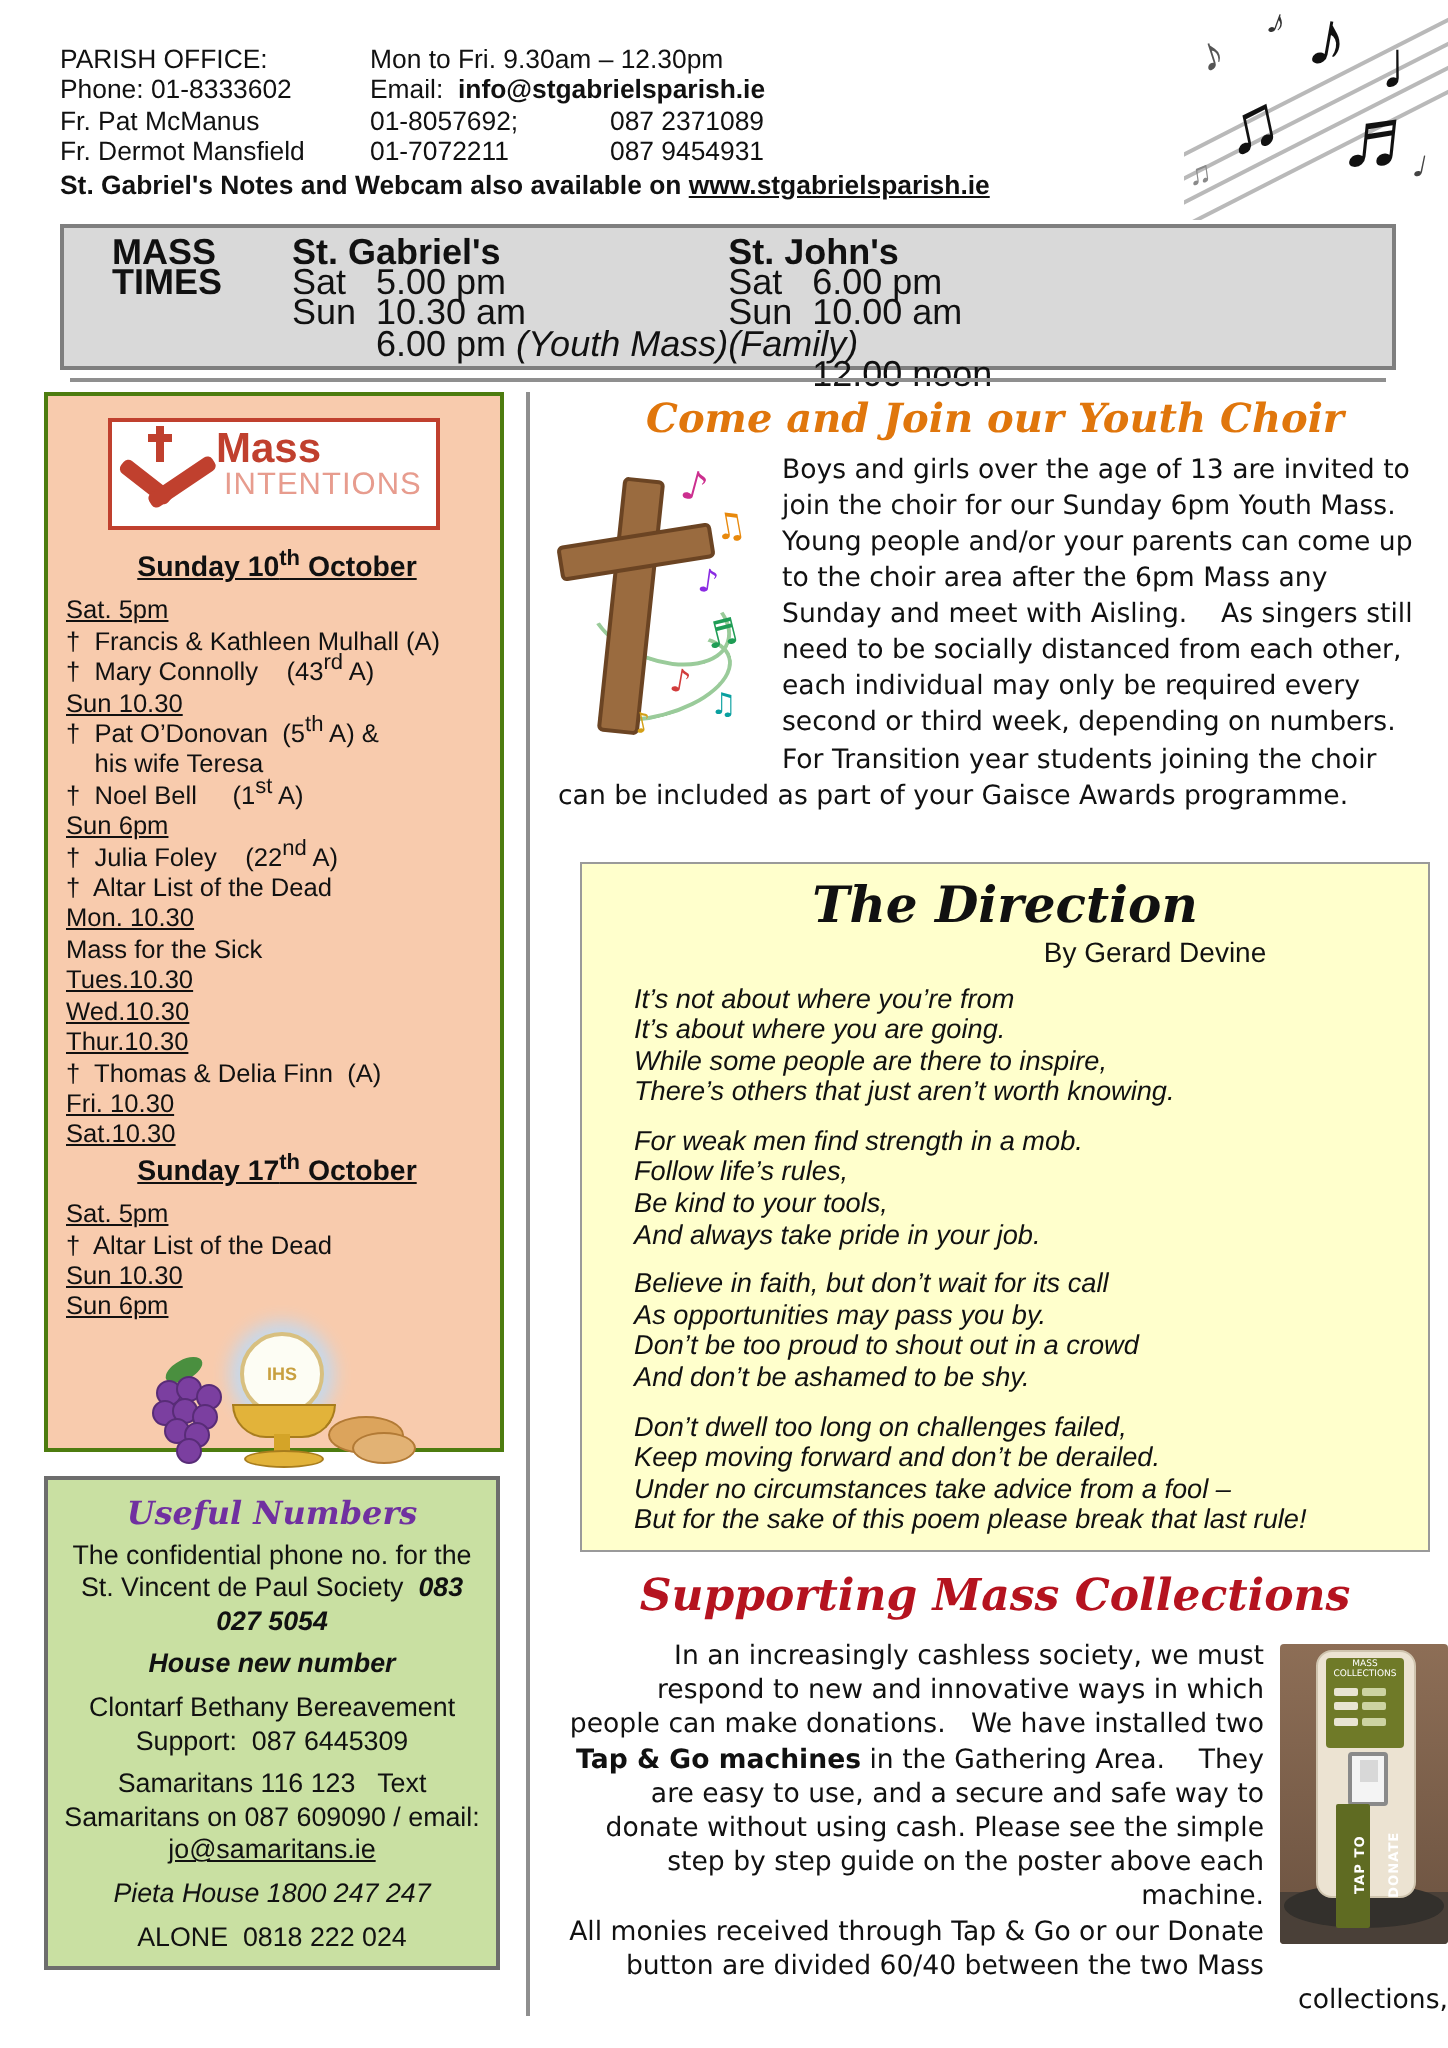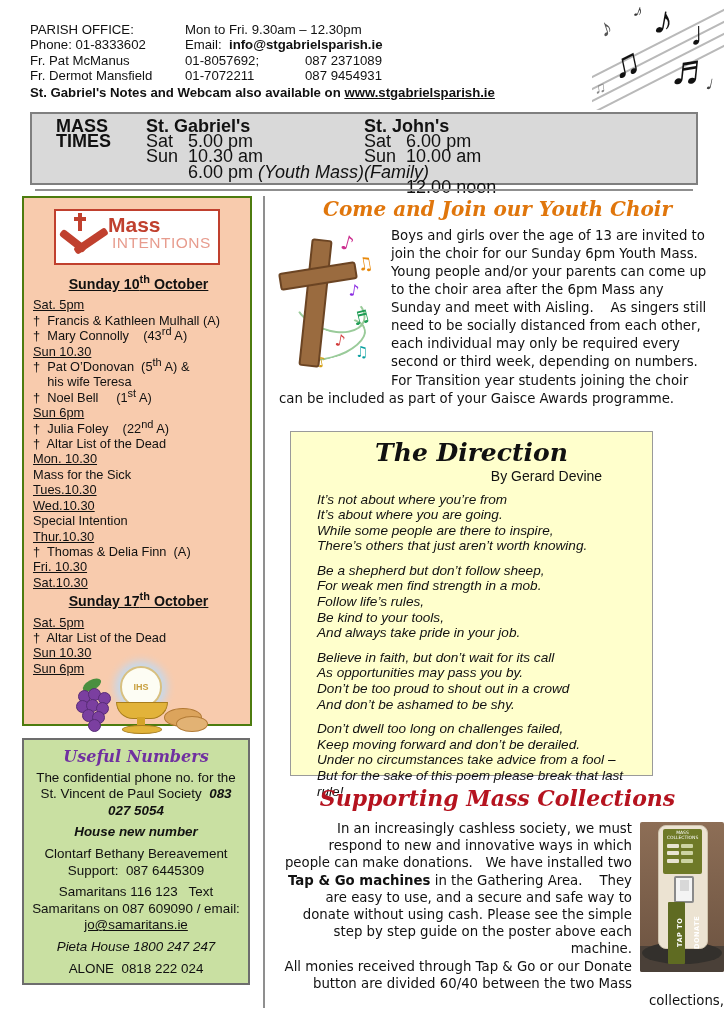--- a/index.html
+++ b/index.html
@@ -76,21 +76,21 @@
   .choir-block{position:absolute;left:279px;top:227px;width:432px;
                font-family:"DejaVu Sans",sans-serif;font-size:13.3px;line-height:18px;}
   .choir-cross{float:left;width:104px;height:152px;position:relative;margin:2px 8px 0 0;}
   .bar-v{position:absolute;left:26px;top:10px;width:17px;height:124px;background:#9a6b3f;border:2px solid #6b4423;border-radius:3px;transform:rotate(6deg);}
   .bar-h{position:absolute;left:0px;top:38px;width:74px;height:14px;background:#9a6b3f;border:2px solid #6b4423;border-radius:3px;transform:rotate(-9deg);}
   .swirl{position:absolute;border:2px solid #9acb9a;border-radius:50%;border-top-color:transparent;border-left-color:transparent;}
   .cnote{position:absolute;line-height:1;font-family:"DejaVu Sans",sans-serif;}
   .choir-para{margin-bottom:1px;white-space:pre-wrap;}
 
   
-  .poem-box{position:absolute;left:290px;top:431px;width:363px;height:345px;background:var(--yellow);
+  .poem-box{position:absolute;left:290px;top:431px;width:425px;height:345px;background:var(--yellow);
             border:1.5px solid #9a9a9a;box-sizing:border-box;}
   .poem-title{font-family:"DejaVu Serif",serif;font-style:italic;font-weight:bold;font-size:25px;
               text-align:center;margin-top:7px;line-height:1.1;}
   .poem-byline{font-size:14px;text-align:center;padding-left:150px;margin-top:1px;margin-bottom:8px;}
   .stanza{margin:0 0 9px 26px;font-style:italic;font-size:13.6px;line-height:15.6px;}
 
   .coll-heading{position:absolute;left:275px;top:785px;width:445px;text-align:center;
                 font-family:"DejaVu Serif",serif;font-style:italic;font-weight:bold;font-size:22px;
                 color:var(--red-heading);}
   .coll-block{position:absolute;left:283px;top:820px;width:441px;
@@ -184,21 +184,20 @@
         <div class="int-line">†  Pat O’Donovan  (5<sup>th</sup> A) &amp;</div>
         <div class="int-line">    his wife Teresa</div>
         <div class="int-line">†  Noel Bell     (1<sup>st</sup> A)</div>
         <div class="int-line"><span class="u">Sun 6pm</span></div>
         <div class="int-line">†  Julia Foley    (22<sup>nd</sup> A)</div>
         <div class="int-line">†  Altar List of the Dead</div>
         <div class="int-line"><span class="u">Mon. 10.30</span></div>
         <div class="int-line">Mass for the Sick</div>
         <div class="int-line"><span class="u">Tues.10.30</span></div>
         <div class="int-line"><span class="u">Wed.10.30</span></div>
-        <div class="int-line">Special Intention</div>
         <div class="int-line"><span class="u">Thur.10.30</span></div>
         <div class="int-line">†  Thomas &amp; Delia Finn  (A)</div>
         <div class="int-line"><span class="u">Fri. 10.30</span></div>
         <div class="int-line"><span class="u">Sat.10.30</span></div>
         <div class="int-heading"><span class="u">Sunday 17<sup>th</sup> October</span></div>
         <div class="int-line"><span class="u">Sat. 5pm</span></div>
         <div class="int-line">†  Altar List of the Dead</div>
         <div class="int-line"><span class="u">Sun 10.30</span></div>
         <div class="int-line"><span class="u">Sun 6pm</span></div>
       </div>
@@ -263,21 +262,20 @@
     <div class="poem-title">The Direction</div>
     <div class="poem-byline">By Gerard Devine</div>
     <div id="poem-stanzas">
         <div class="stanza">
           <div class="poem-line">It’s not about where you’re from</div>
           <div class="poem-line">It’s about where you are going.</div>
           <div class="poem-line">While some people are there to inspire,</div>
           <div class="poem-line">There’s others that just aren’t worth knowing.</div>
         </div>
         <div class="stanza">
-          <div class="poem-line">Be a shepherd but don’t follow sheep,</div>
           <div class="poem-line">For weak men find strength in a mob.</div>
           <div class="poem-line">Follow life’s rules,</div>
           <div class="poem-line">Be kind to your tools,</div>
           <div class="poem-line">And always take pride in your job.</div>
         </div>
         <div class="stanza">
           <div class="poem-line">Believe in faith, but don’t wait for its call</div>
           <div class="poem-line">As opportunities may pass you by.</div>
           <div class="poem-line">Don’t be too proud to shout out in a crowd</div>
           <div class="poem-line">And don’t be ashamed to be shy.</div>

